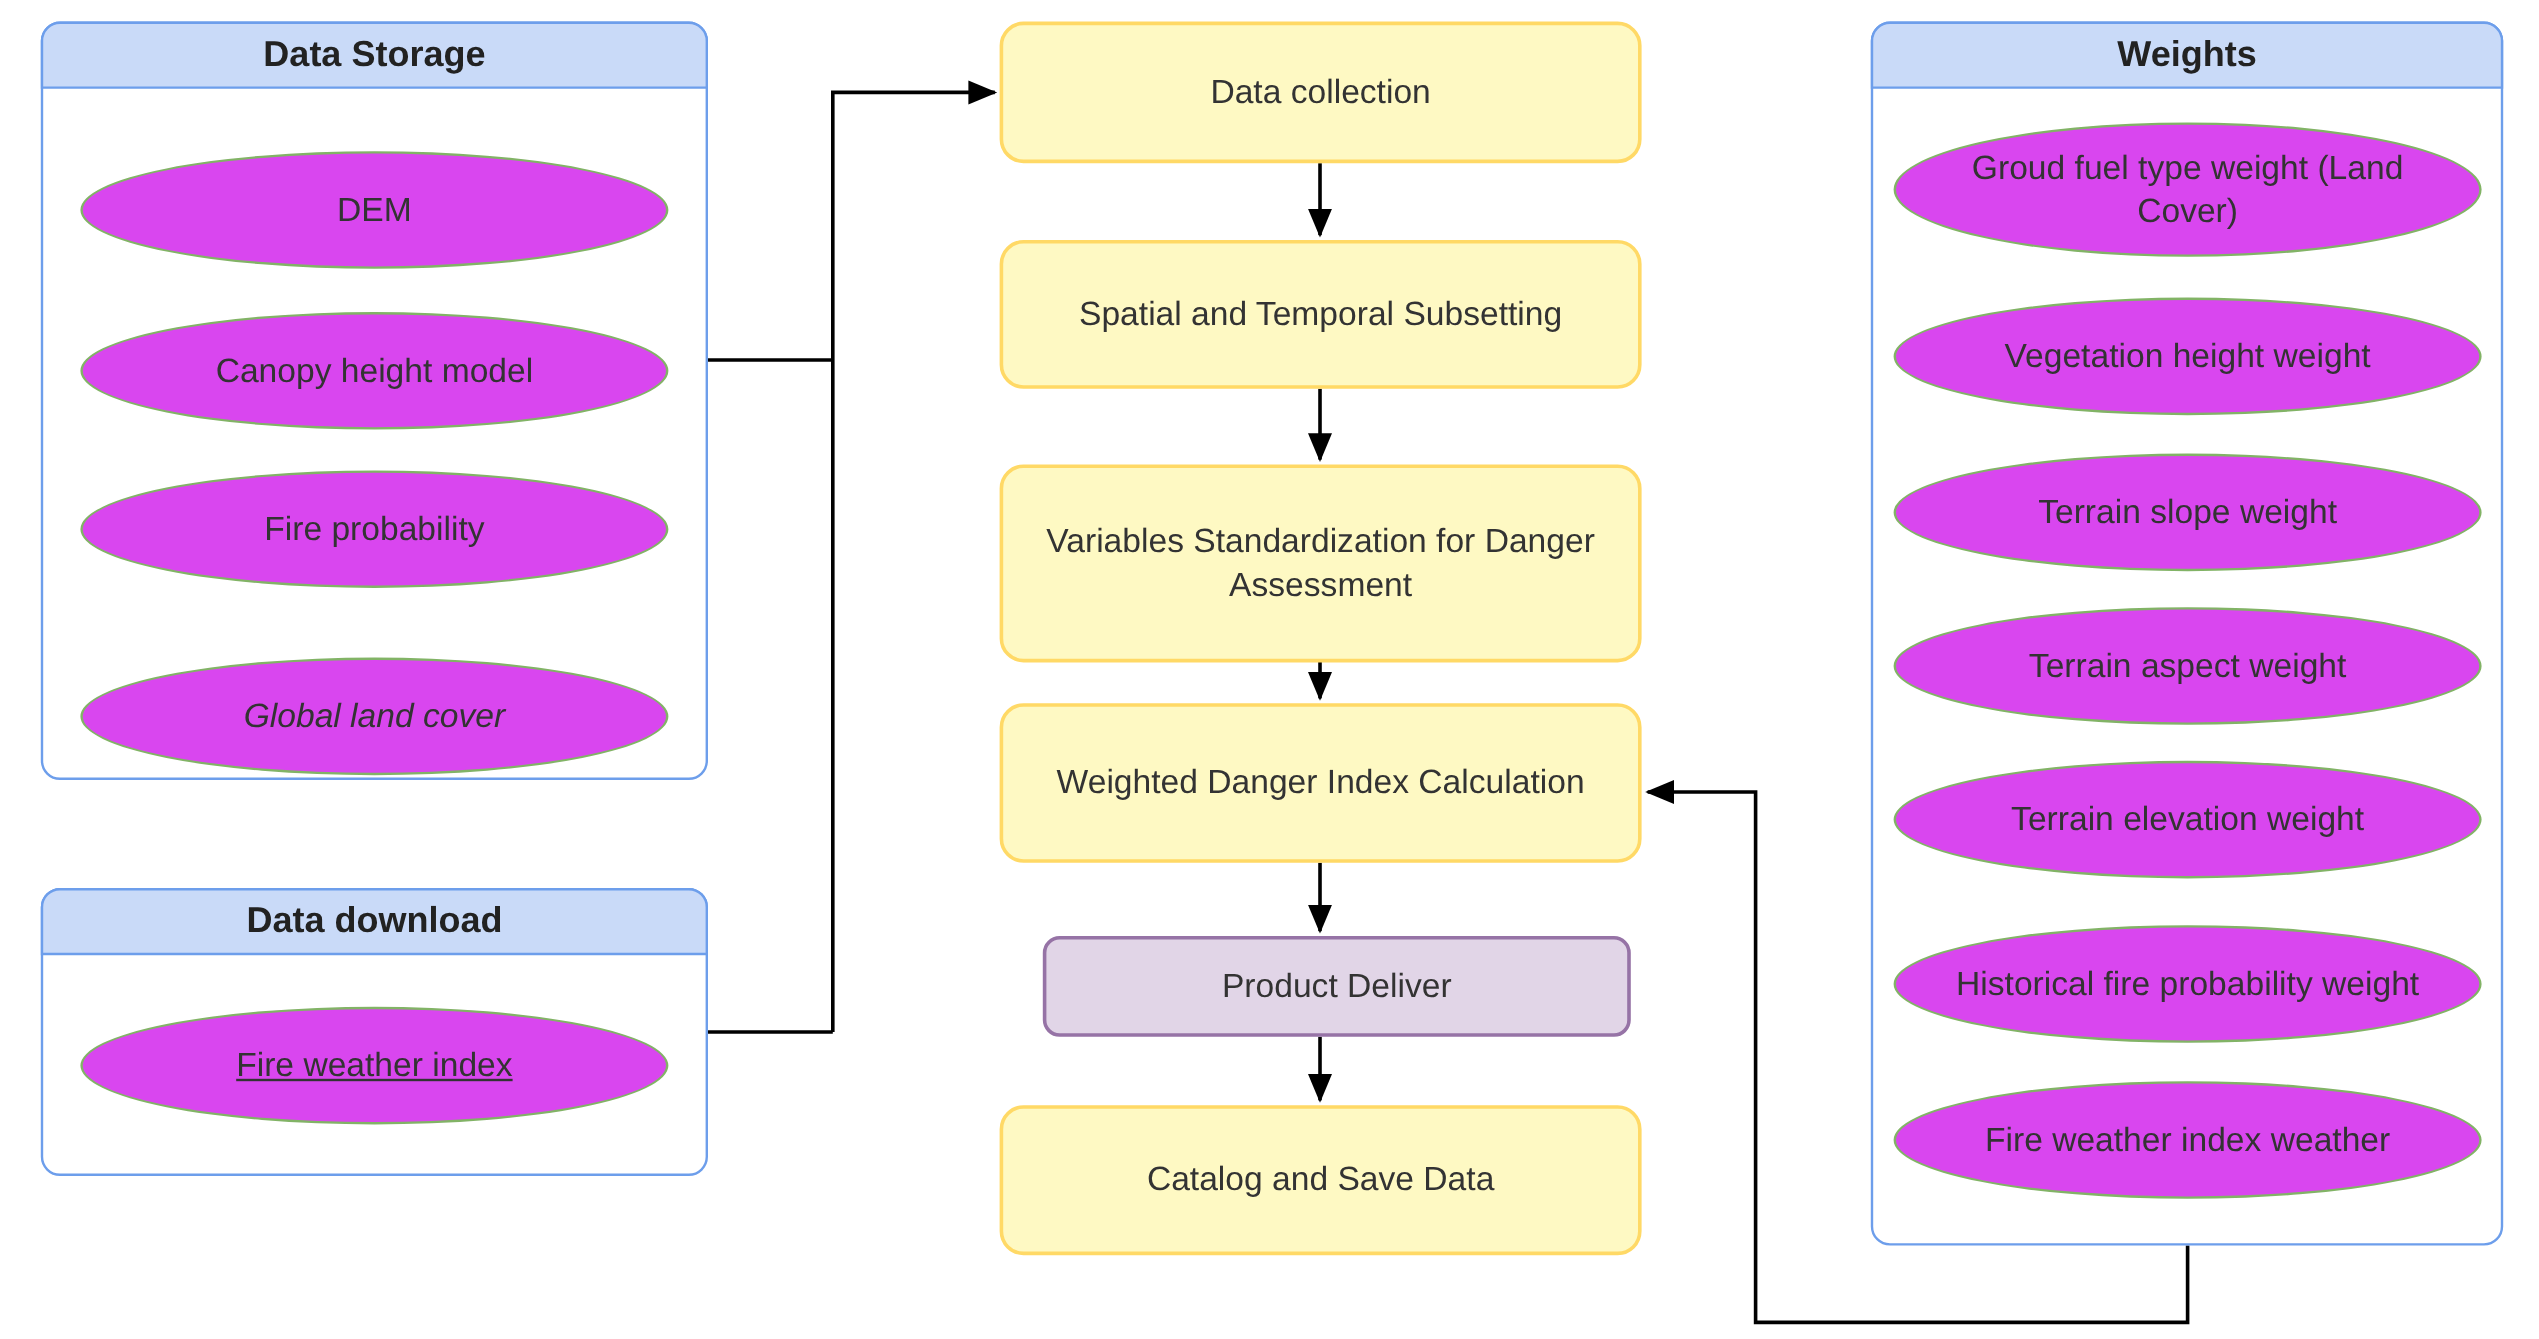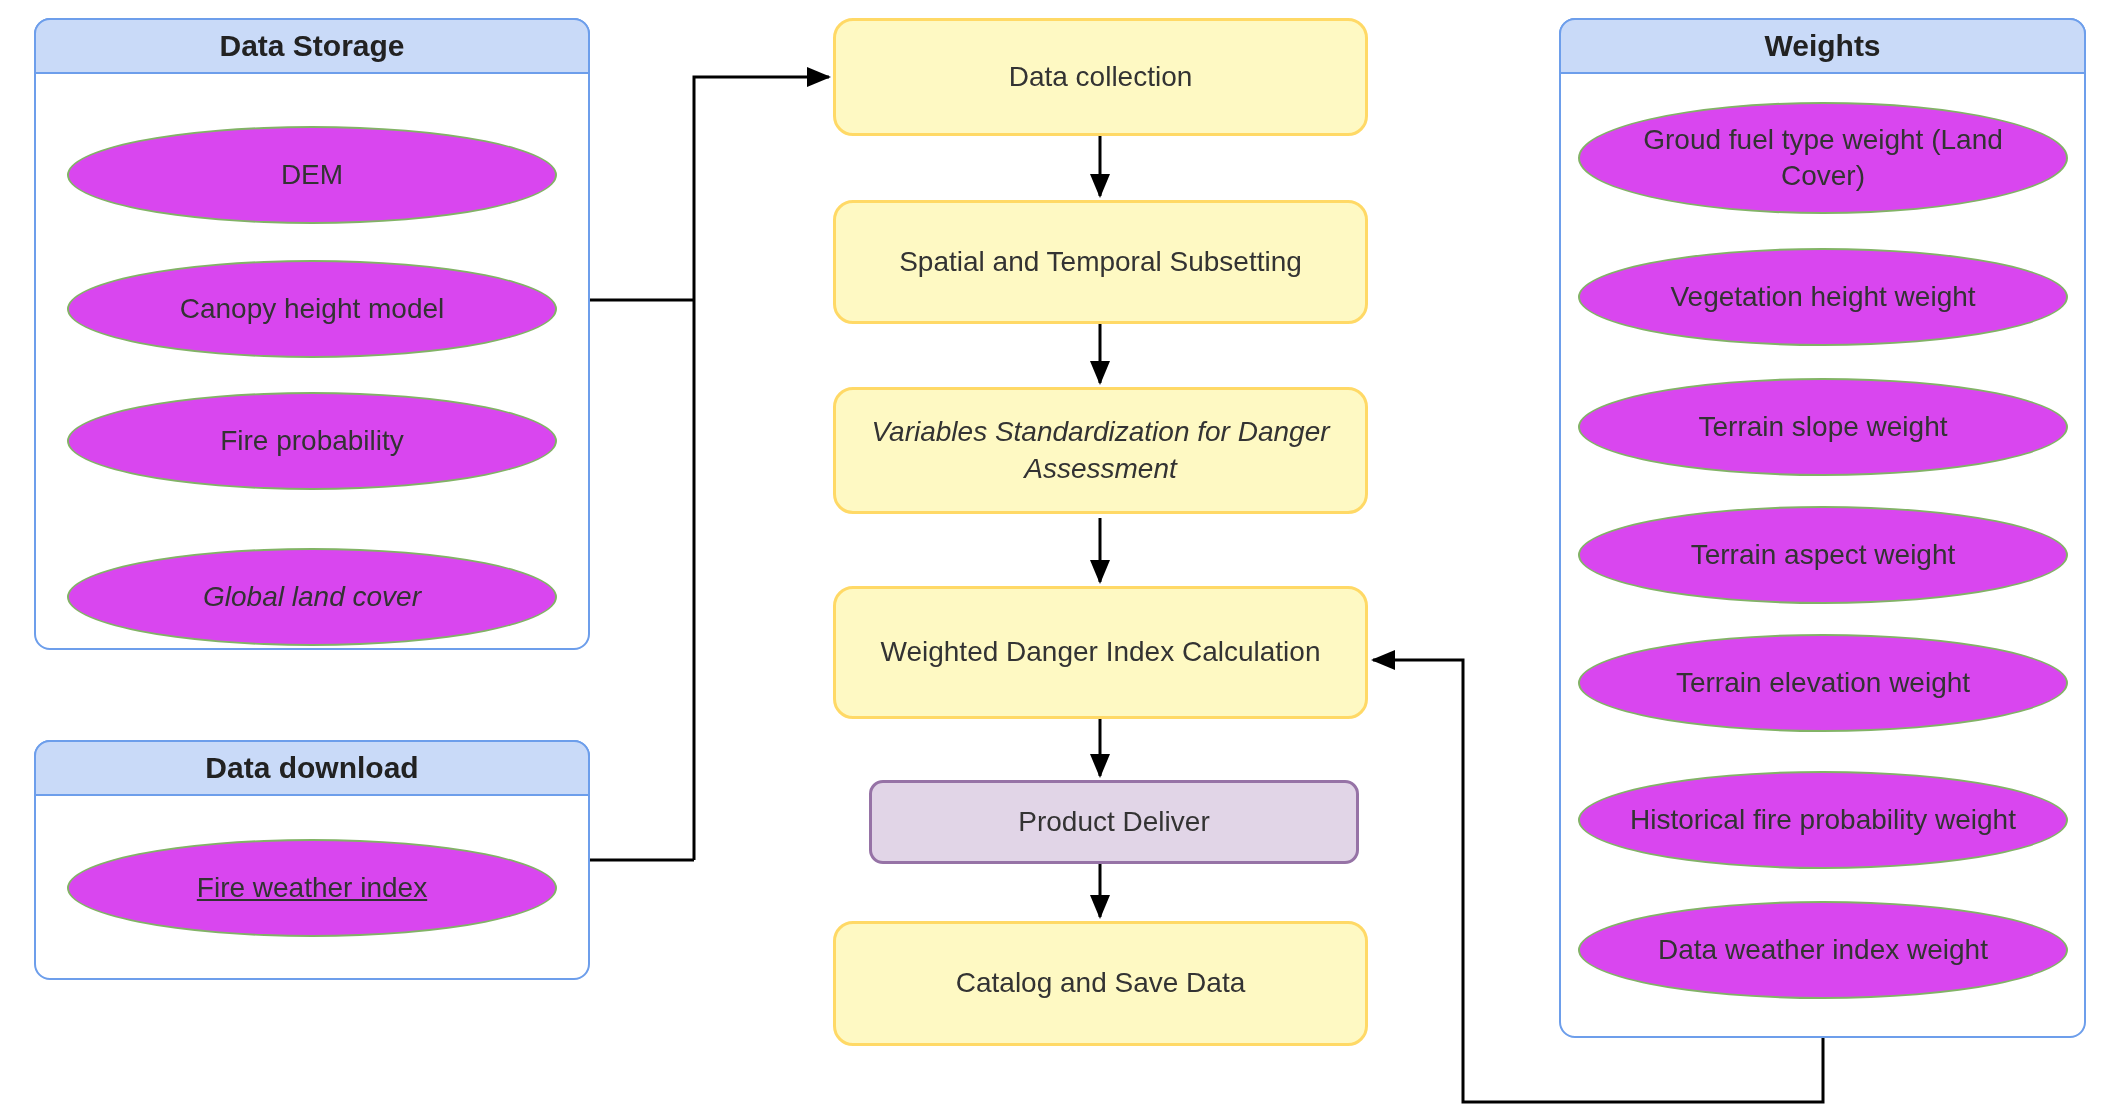--- a/index.html
+++ b/index.html
@@ -110,21 +110,21 @@
   <div class="node" style="left:67px;top:839px;width:490px;height:98px;text-decoration:underline;">
     <span class="txt">Fire weather index</span>
   </div>
 
   <div class="step" style="left:833px;top:18px;width:535px;height:118px;">
     <span class="txt">Data collection</span>
   </div>
   <div class="step" style="left:833px;top:200px;width:535px;height:124px;">
     <span class="txt">Spatial and Temporal Subsetting</span>
   </div>
-  <div class="step" style="left:833px;top:387px;width:535px;height:127px;font-style:italic;">
+  <div class="step" style="left:833px;top:387px;width:535px;height:165px;">
     <span class="txt wrap">Variables Standardization for Danger Assessment</span>
   </div>
   <div class="step" style="left:833px;top:586px;width:535px;height:133px;">
     <span class="txt">Weighted Danger Index Calculation</span>
   </div>
   <div class="step deliverable" style="left:853px;top:780px;width:490px;height:84px;margin-left:16px;">
     <span class="txt">Product Deliver</span>
   </div>
   <div class="step" style="left:833px;top:921px;width:535px;height:125px;">
     <span class="txt">Catalog and Save Data</span>
@@ -147,16 +147,16 @@
   <div class="node" style="left:1578px;top:506px;width:490px;height:98px;">
     <span class="txt">Terrain aspect weight</span>
   </div>
   <div class="node" style="left:1578px;top:634px;width:490px;height:98px;">
     <span class="txt">Terrain elevation weight</span>
   </div>
   <div class="node" style="left:1578px;top:771px;width:490px;height:98px;">
     <span class="txt">Historical fire probability weight</span>
   </div>
   <div class="node" style="left:1578px;top:901px;width:490px;height:98px;">
-    <span class="txt">Data weather index weight</span>
+    <span class="txt">Fire weather index weather</span>
   </div>
 
 </div>
 
 </body></html>

